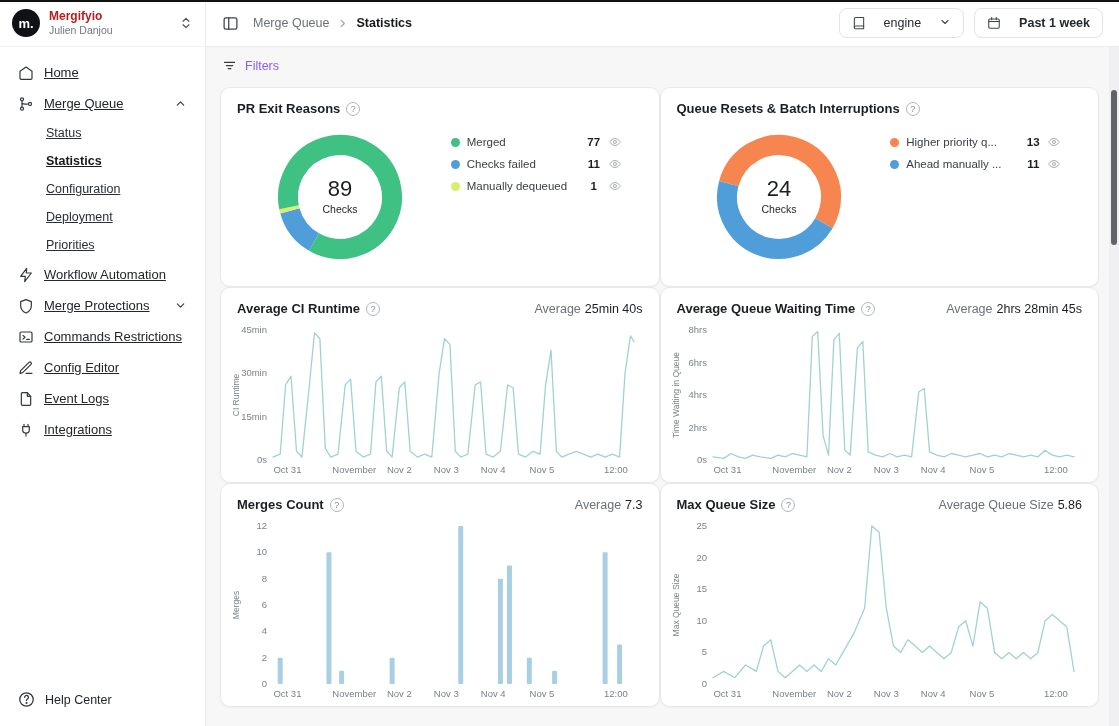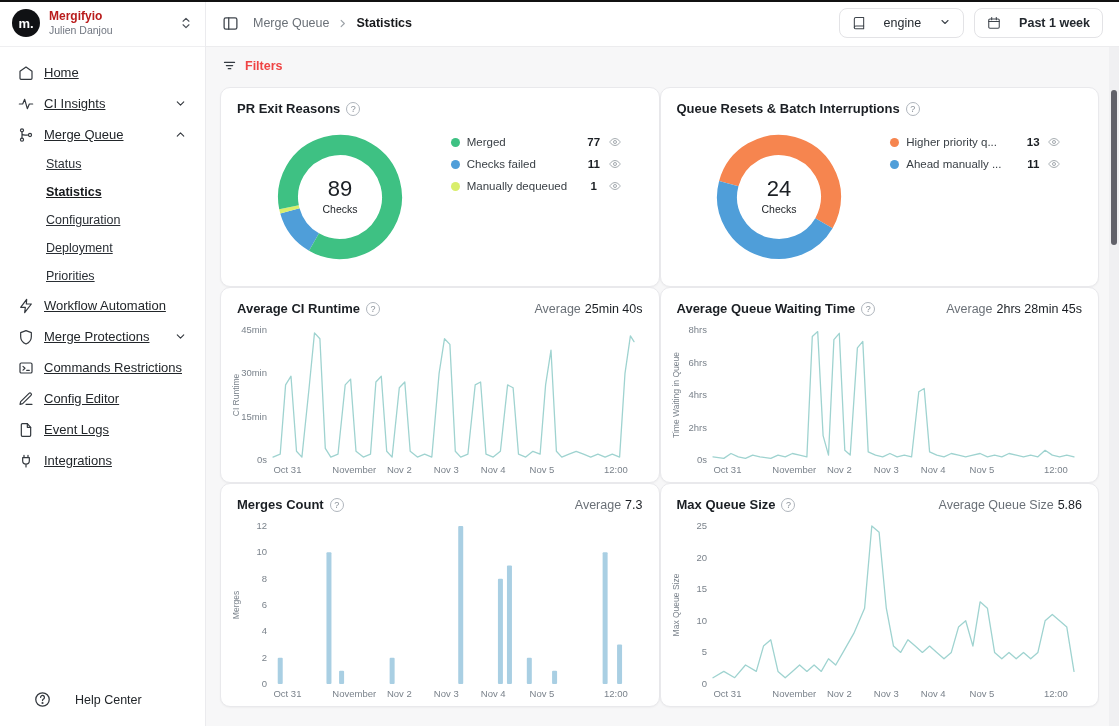--- a/index.html
+++ b/index.html
@@ -18,39 +18,39 @@
   .org { font-size:12px; font-weight:700; color:#b91c1c; }
   .user { font-size:10.5px; color:#707680; }
   .switcher { margin-left:auto; color:#4a5057; display:flex; cursor:pointer; }
   nav { padding:10px 10px 0; flex:1; overflow:hidden; }
   .nav-item { display:flex; align-items:center; gap:10px; height:31px; padding:0 8px; border-radius:6px; font-size:13px; color:#22262a; cursor:pointer;text-decoration:underline; }
   .nav-item svg { width:16px; height:16px; color:#33383e; flex-shrink:0; }
   .chev { margin-left:auto; color:#565c63; display:flex; }
   .chev svg { width:13px; height:13px; }
   .sub { padding-left:36px; height:28px; font-size:12.5px; color:#2a2f35; }
   .sub.active { font-weight:700; color:#17191c; }
-  .help { display:flex; align-items:center; gap:24px; padding:16px 18px 18px; font-size:12.5px; color:#22262a; cursor:pointer;margin-left:16px; }
+  .help { display:flex; align-items:center; gap:10px; padding:16px 18px 18px; font-size:12.5px; color:#22262a; cursor:pointer; }
   .help svg { width:17px; height:17px; color:#33383e; }
 
   
   .main { flex:1; display:flex; flex-direction:column; background:#f7f7f8; min-width:0; position:relative; }
   .topbar { height:47px; background:#fff; border-bottom:1px solid #ececee; display:flex; align-items:center; padding:0 16px; gap:14px; }
   .panel-toggle { color:#3f454c; display:flex; cursor:pointer; }
   .breadcrumb { display:flex; align-items:center; gap:8px; font-size:12.5px; }
   .crumb-muted { color:#6a7077; cursor:pointer; }
   .crumb-sep { color:#9aa0a6; display:flex; }
   .crumb-current { color:#17191c; font-weight:600; }
   .top-right { margin-left:auto; display:flex; gap:10px; }
   .btn { display:flex; align-items:center; gap:18px; border:1px solid #e3e3e6; background:#fff; border-radius:8px; padding:0 12px; height:30px; font-size:12.5px; color:#24292f; cursor:pointer; white-space:nowrap; }
   .btn svg { width:14px; height:14px; color:#3f454c; }
   .btn .chevdn svg { width:12px; height:12px; }
   .bold { font-weight:700; }
 
   .toolbar { display:flex; align-items:center; justify-content:space-between; padding:11px 18px 2px 16px; }
-  .filters-btn { display:flex; gap:8px; align-items:center; font-size:12.5px; color:#ef4444; background:transparent; border:none; cursor:pointer;font-weight:bold; }
+  .filters-btn { display:flex; gap:8px; align-items:center; font-size:12.5px; color:#8b5cf6; background:transparent; border:none; cursor:pointer; }
   .filters-btn svg { width:15px; height:15px; color:#343b42; }
 
   .cards { display:grid; grid-template-columns:1fr 1fr; grid-template-rows:200px 196px 224px; padding:12px 20px 0 14px; overflow:hidden; flex:1; }
   .card { background:#fff; border:1px solid #e9e9ec; border-radius:10px; box-shadow:0 1px 2px rgba(0,0,0,.04); overflow:hidden; display:flex; flex-direction:column; }
   .card-head { display:flex; align-items:center; padding:13px 16px 2px; gap:6px; }
   .card-title { font-size:13px; font-weight:600; color:#1b1f24; }
   .qmark { width:14px; height:14px; min-width:14px; border:1.2px solid #b0b6bd; border-radius:50%; color:#8a9199; font-size:9px; display:flex; align-items:center; justify-content:center; cursor:pointer; }
   .card-avg { margin-left:auto; font-size:12.5px; color:#6a7077; display:flex; gap:4px; white-space:nowrap; }
   .card-avg .v { color:#1b1f24; font-weight:400; }
 
@@ -91,31 +91,20 @@
         </svg>
     </span>
   </div>
 
   <nav>
     <div class="nav-item">
       <svg viewBox="0 0 24 24" fill="none" stroke="currentColor" stroke-width="1.8" stroke-linecap="round" stroke-linejoin="round">
           <path d="M3 9.5 12 3l9 6.5V20a1.5 1.5 0 0 1-1.5 1.5h-15A1.5 1.5 0 0 1 3 20z"></path>
         </svg>
       <span>Home</span>
-    </div>
-    <div class="nav-item">
-      <svg viewBox="0 0 24 24" fill="none" stroke="currentColor" stroke-width="1.8" stroke-linecap="round" stroke-linejoin="round">
-          <polyline points="2 12 7 12 10 5 14 19 17 12 22 12"></polyline>
-        </svg>
-      <span>CI Insights</span>
-      <span class="chev">
-          <svg viewBox="0 0 24 24" fill="none" stroke="currentColor" stroke-width="2" stroke-linecap="round" stroke-linejoin="round">
-            <polyline points="6 9 12 15 18 9"></polyline>
-          </svg>
-        </span>
     </div>
     <div class="nav-item">
       <svg viewBox="0 0 24 24" fill="none" stroke="currentColor" stroke-width="1.8" stroke-linecap="round" stroke-linejoin="round">
           <circle cx="6" cy="5" r="2.3"></circle>
           <circle cx="6" cy="19" r="2.3"></circle>
           <circle cx="18" cy="12" r="2.3"></circle>
           <path d="M6 7.5v9M6 9.5c0 3.5 5 2.5 9.5 2.5"></path>
         </svg>
       <span>Merge Queue</span>
       <span class="chev">

